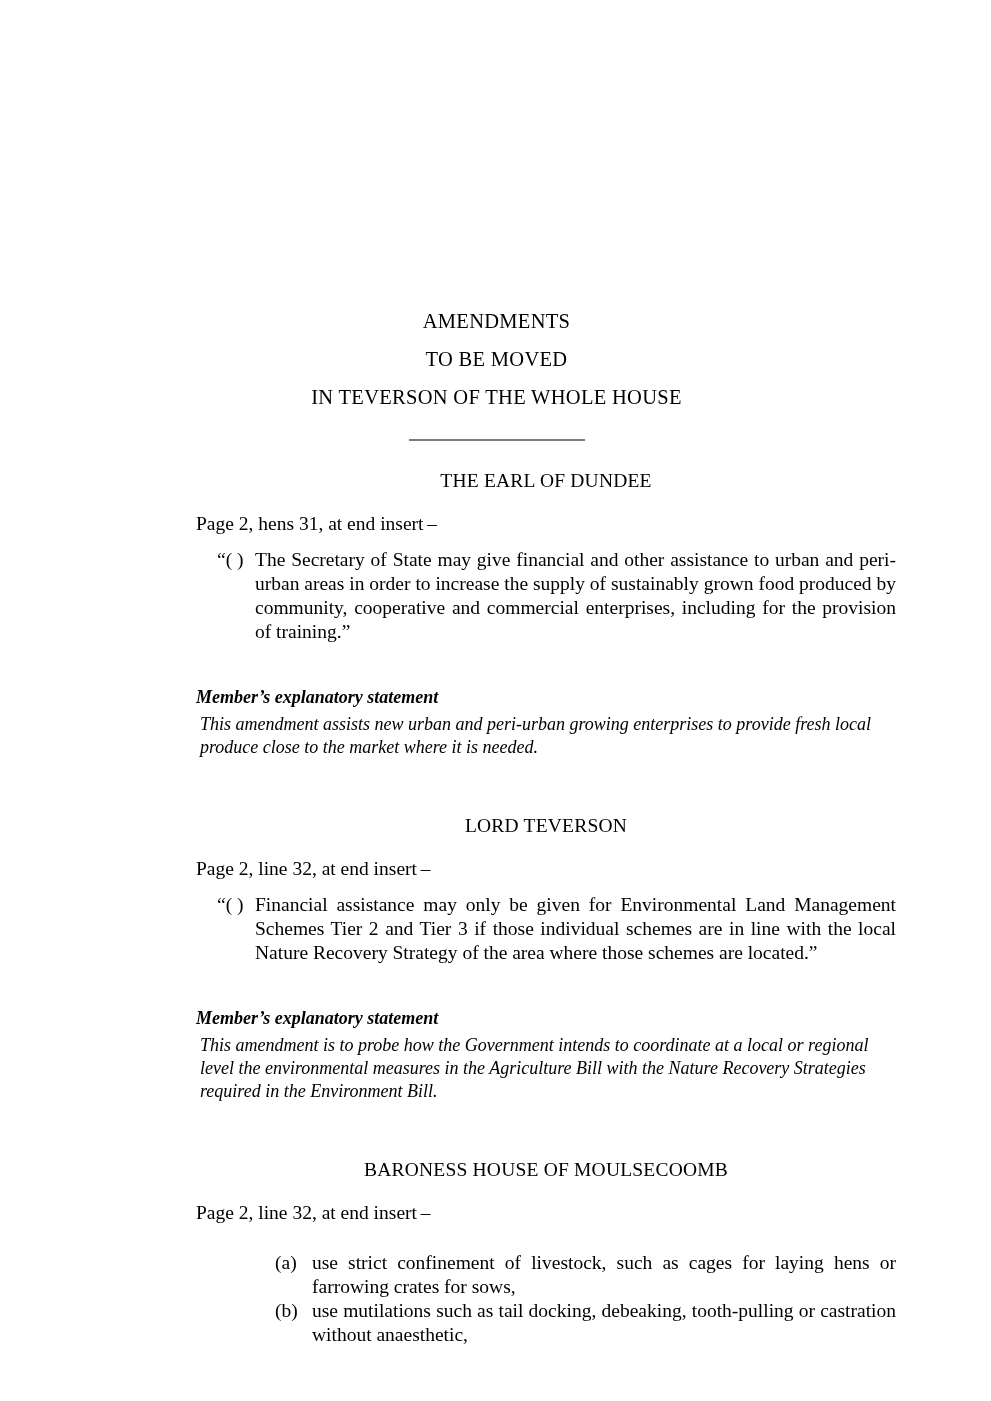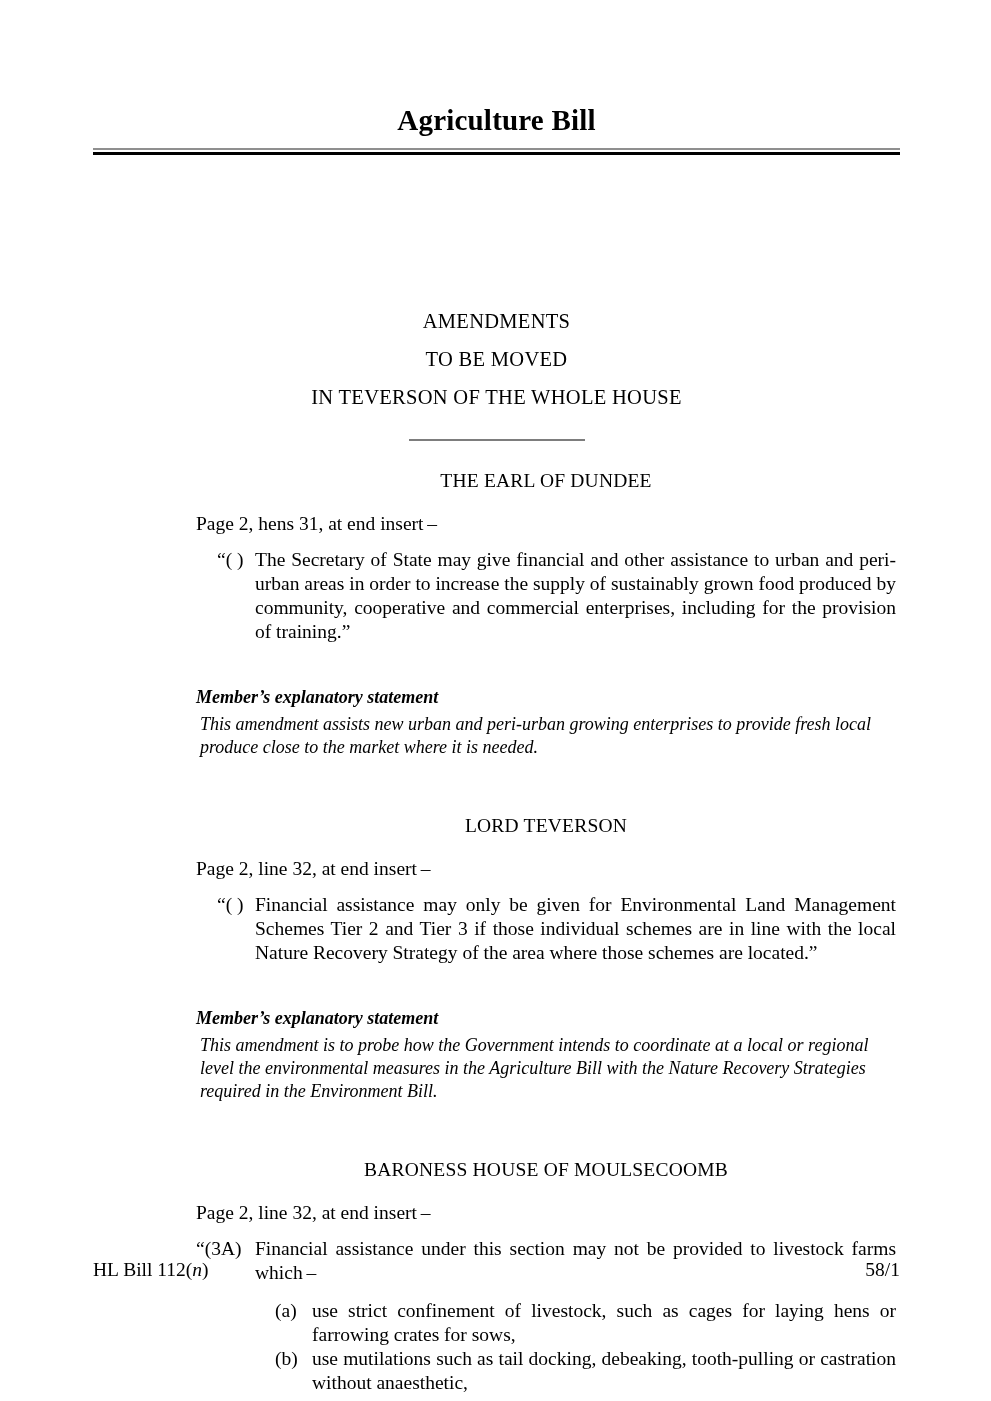--- a/index.html
+++ b/index.html
@@ -167,28 +167,20 @@
     justify-content: space-between;
     font-size: 19.5px;
   }
   .footer .ital { font-style: italic; }
 </style>
 </head>
 <body>
 
 <div class="page">
 
-  <div class="title-block">
-    <h1 class="doc-title">Agriculture Bill</h1>
-    <div class="rule-double">
-      <div class="thin"></div>
-      <div class="gap"></div>
-      <div class="thick"></div>
-    </div>
-  </div>
 
   <div class="headings">
     <div class="hline">AMENDMENTS</div>
     <div class="hline">TO BE MOVED</div>
     <div class="hline">IN TEVERSON OF THE WHOLE HOUSE</div>
     <div class="short-rule"></div>
   </div>
 
   <div class="body-area">
 
@@ -217,36 +209,28 @@
       <div class="spacer-lg"></div>
       <div class="expl-title">Member’s explanatory statement</div>
       <div class="expl-text">This amendment is to probe how the Government intends to coordinate at a local or regional level the environmental measures in the Agriculture Bill with the Nature Recovery Strategies required in the Environment Bill.</div>
     </div>
 
     <div class="spacer-xl"></div>
 
     <div>
       <div class="member-name">BARONESS HOUSE OF MOULSECOOMB</div>
       <div class="page-line">Page 2, line 32, at end insert –</div>
-      <div class="amend numbered">
-        <span class="marker">“(3A)</span>
-        <span class="atext">Financial assistance under this section may not be provided to livestock farms which –</span>
-      </div>
       <div class="spacer-sm"></div>
       <div class="amend letter">
         <span class="marker">(a)</span>
         <span class="atext">use strict confinement of livestock, such as cages for laying hens or farrowing crates for sows,</span>
       </div>
       <div class="amend letter">
         <span class="marker">(b)</span>
         <span class="atext">use mutilations such as tail docking, debeaking, tooth-pulling or castration without anaesthetic,</span>
       </div>
 
     </div>
 
   </div>
 
-  <div class="footer">
-    <div><span>HL Bill 112(</span><span class="ital">n</span><span>)</span></div>
-    <div>58/1</div>
-  </div>
 
 </div>
 
 </body></html>

